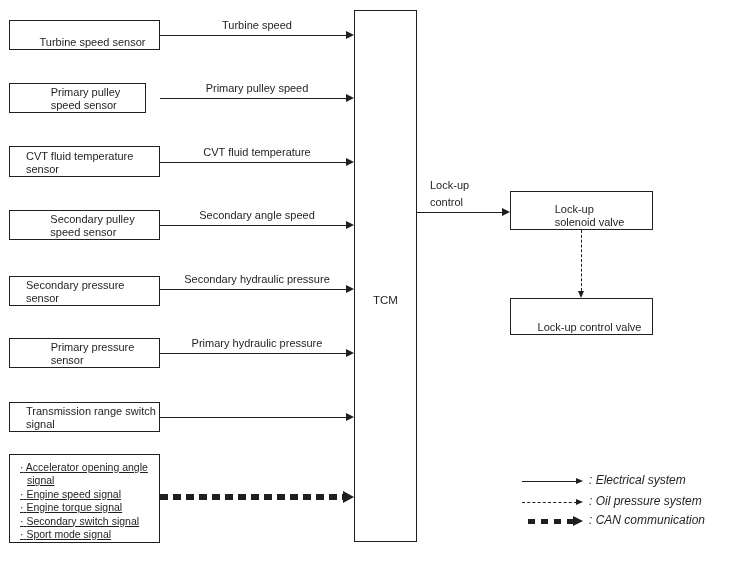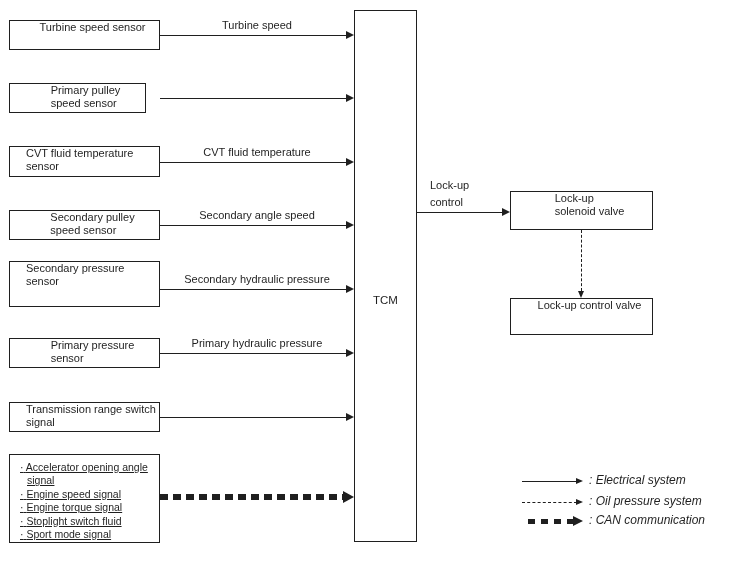--- a/index.html
+++ b/index.html
@@ -3,21 +3,21 @@
 <meta charset="utf-8">
 <style>
   :root{ --ink:#1f1f1f; }
   html,body{margin:0;padding:0;background:#ffffff;}
   .canvas{
     position:relative;width:735px;height:566px;background:#ffffff;overflow:hidden;
     font-family:"Liberation Sans","DejaVu Sans",sans-serif;color:var(--ink);
   }
   .box{
     position:absolute;border:1px solid var(--ink);background:#ffffff;
-    display:flex;align-items:flex-start;justify-content:center;box-sizing:border-box;padding-left:16px;
+    display:flex;align-items:flex-end;justify-content:center;box-sizing:border-box;padding-left:16px;
   }
   .box .box-text{font-size:11px;line-height:13px;text-align:left;}
   .box.center-text .box-text{text-align:center;}
   
   .h-arrow{position:absolute;height:0;}
   .h-arrow .line{position:absolute;left:0;right:6px;top:0;border-top:1px solid var(--ink);}
   .h-arrow .head{position:absolute;right:0;top:-4px;width:0;height:0;
     border-left:8px solid var(--ink);border-top:4px solid transparent;border-bottom:4px solid transparent;}
   
   .sig-label{position:absolute;font-size:11px;line-height:13px;text-align:center;white-space:nowrap;}
@@ -74,21 +74,21 @@
       <div>CVT fluid temperature</div>
       <div>sensor</div>
     </div>
   </div>
   <div class="box" style="left:9px;top:210px;width:151px;height:30px">
     <div class="box-text">
       <div>Secondary pulley</div>
       <div>speed sensor</div>
     </div>
   </div>
-  <div class="box" style="left:9px;top:261px;width:151px;height:46px">
+  <div class="box" style="left:9px;top:276px;width:151px;height:30px">
     <div class="box-text" style="width:133px;">
       <div>Secondary pressure</div>
       <div>sensor</div>
     </div>
   </div>
   <div class="box" style="left:9px;top:338px;width:151px;height:30px">
     <div class="box-text">
       <div>Primary pressure</div>
       <div>sensor</div>
     </div>
@@ -98,31 +98,32 @@
       <div>Transmission range switch</div>
       <div>signal</div>
     </div>
   </div>
 
   <div class="box list-box" style="left:9px;top:454px;width:151px;height:89px">
     <div class="box-text" style="font-size:10.5px;">
       <div class="list-item"><span class="bullet">·</span> <span>Accelerator opening angle signal</span></div>
       <div class="list-item"><span class="bullet">·</span> <span>Engine speed signal</span></div>
       <div class="list-item"><span class="bullet">·</span> <span>Engine torque signal</span></div>
-      <div class="list-item"><span class="bullet">·</span> <span>Stoplight switch fluid</span></div>
+      <div class="list-item"><span class="bullet">·</span> <span>Secondary switch signal</span></div>
       <div class="list-item"><span class="bullet">·</span> <span>Sport mode signal</span></div>
     </div>
   </div>
 
   <div class="sig-label" style="left:160px;top:19px;width:194px">Turbine speed</div>
   <div class="h-arrow" style="left:160px;top:35px;width:194px">
       <i class="line"></i>
       <i class="head"></i>
     </div>
 
+  <div class="sig-label" style="left:160px;top:82px;width:194px">Primary pulley speed</div>
   <div class="h-arrow" style="left:160px;top:98px;width:194px">
       <i class="line"></i>
       <i class="head"></i>
     </div>
 
   <div class="sig-label" style="left:160px;top:146px;width:194px">CVT fluid temperature</div>
   <div class="h-arrow" style="left:160px;top:162px;width:194px">
       <i class="line"></i>
       <i class="head"></i>
     </div>

